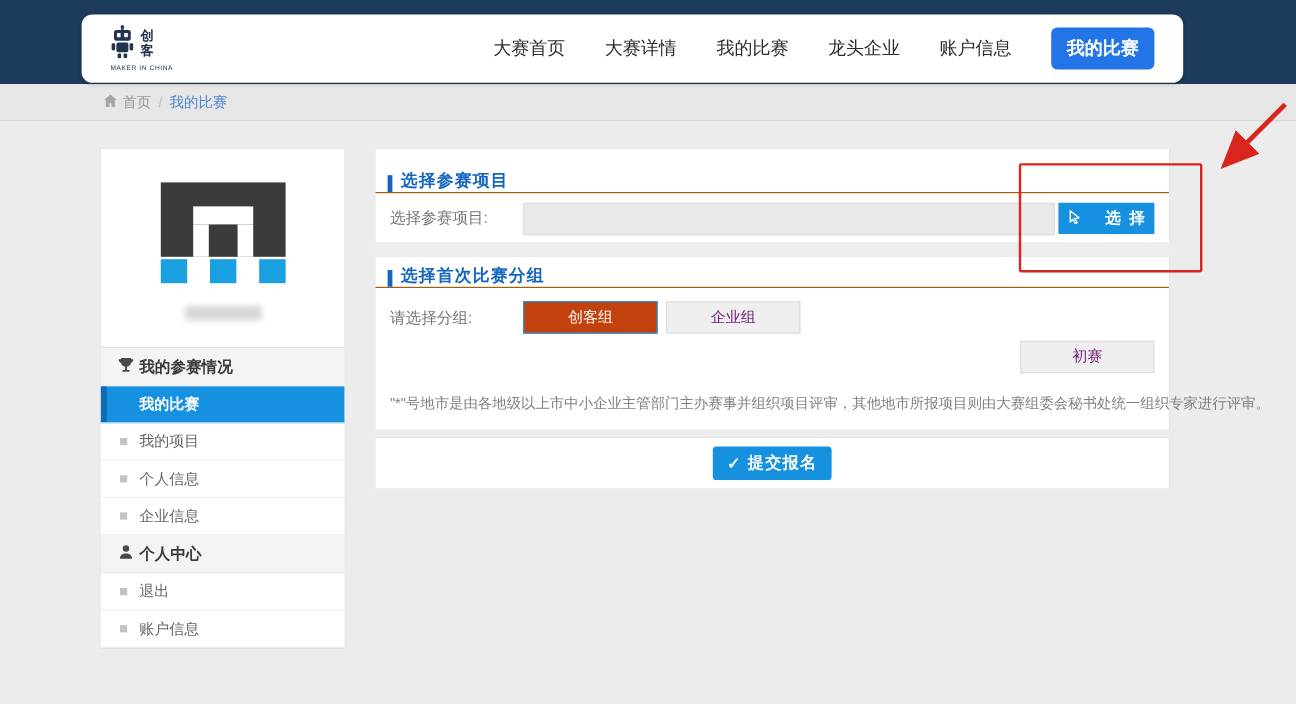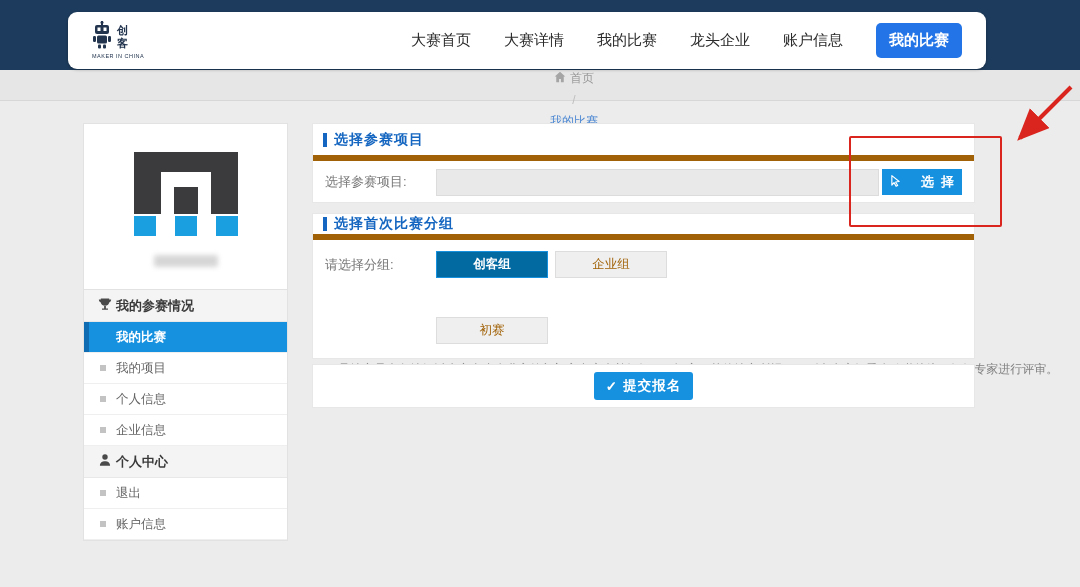--- a/index.html
+++ b/index.html
@@ -27,21 +27,21 @@
   .nav { display:flex; align-items:center; gap:33px; }
   .nav-item { font-size:15px; color:#2b2b2b; cursor:pointer; white-space:nowrap; }
   .nav-btn {
     background:#2374e6; color:#fff; font-size:15px; font-weight:bold;
     padding:8px 13px; border-radius:5px; border:none; cursor:pointer; white-space:nowrap;
   }
   
   .crumb-bar {
     position:absolute; top:70px; left:0; width:1080px; height:31px;
     background:#e6e6e6; border-bottom:1px solid #d7d7d7;
-    display:flex; align-items:center; padding-left:68px; gap:6px; font-size:12px;flex-direction:column;
+    display:flex; align-items:center; padding-left:86px; gap:6px; font-size:12px;
   }
   .crumb-home { color:#999; display:flex; align-items:center; gap:4px; cursor:pointer; }
   .crumb-sep { color:#bfbfbf; }
   .crumb-current { color:#4a86d2; cursor:pointer; }
   
   .sidebar { position:absolute; top:123px; left:83px; width:205px; z-index:2; }
   .profile-card {
     background:#fff; border:1px solid #e2e2e2; height:167px;
     display:flex; flex-direction:column; align-items:center;
   }
@@ -65,45 +65,45 @@
     position:relative; background:#fff;
   }
   .menu-item .dot { width:6px; height:6px; background:#c3c3c3; flex:0 0 auto; }
   .menu-item.active { background:#1691e0; color:#fff; box-shadow:inset 5px 0 0 #0f6cb3; padding-left:32px; font-weight:bold; }
   .ic { flex:0 0 auto; }
   
   .panel { position:absolute; left:312px; width:663px; background:#fff; border:1px solid #e7e7e7; }
   .panel-1 { top:123px; height:80px; }
   .panel-2 { top:213px; height:146px; }
   .panel-3 { top:364px; height:44px; display:flex; align-items:center; justify-content:center; }
-  .sec-head { display:flex; align-items:center; gap:7px; padding-left:10px; border-bottom:6px solid #a16207; }
+  .sec-head { display:flex; align-items:flex-end; gap:7px; padding-left:10px; border-bottom:1px solid #a16207; }
   .p1 .sec-head { height:37px; }
   .p2 .sec-head { height:26px; }
   .sec-bar { width:4px; height:14px; background:#1566c0; }
   .sec-title { font-size:14px; font-weight:bold; color:#1566c0; letter-spacing:1px; }
   .form-row { display:flex; align-items:center; padding:0 12px 0 12px; }
   .p1 .form-row { height:42px; }
   .field-label { width:111px; font-size:13px; color:#777; flex:0 0 auto; }
   .gray-input {
     flex:1; height:27px; background:#e9e9e9; border:1px solid #dcdcdc;
     font-size:13px; color:#444; padding:0 8px; outline:none;
   }
   .select-btn {
     margin-left:3px; width:80px; height:26px; background:#1691e0; color:#fff;
     border:none; font-size:13px; font-weight:bold; letter-spacing:7px;
     display:flex; align-items:center; justify-content:center; gap:19px; cursor:pointer; padding-left:6px;
   }
   .group-row { display:flex; align-items:center; padding:0 12px; margin-top:11px; }
   .opt-btn {
-    width:112px; height:27px; border:1px solid #ddd; background:#efefef; color:#a16207;
+    width:112px; height:27px; border:1px solid #ddd; background:#efefef; color:#701a75;
     font-size:12.5px; cursor:pointer;
   }
   .opt-btn + .opt-btn { margin-left:7px; }
-  .opt-btn.selected { background:#0369a1; border-color:#1691e0; color:#fff; font-weight:bold; }
-  .round-row { padding:0 12px; margin-top:39px; display:flex; }
+  .opt-btn.selected { background:#c2410c; border-color:#1691e0; color:#fff; font-weight:normal; }
+  .round-row { padding:0 12px; margin-top:6px; display:flex;justify-content:flex-end; }
   .round-row .spacer { width:111px; flex:0 0 auto; }
   .note { padding:0 12px; margin-top:17px; font-size:12px; color:#808080; white-space:nowrap; }
   .submit-btn {
     min-width:94px; height:28px; background:#1691e0; color:#fff; border:none; border-radius:3px;
     font-size:13.5px; font-weight:bold; letter-spacing:1px; cursor:pointer;
     display:flex; align-items:center; justify-content:center; gap:5px; padding:0 12px;
   }
   
   .anno-box {
     position:absolute; left:849px; top:136px; width:153px; height:91px;

